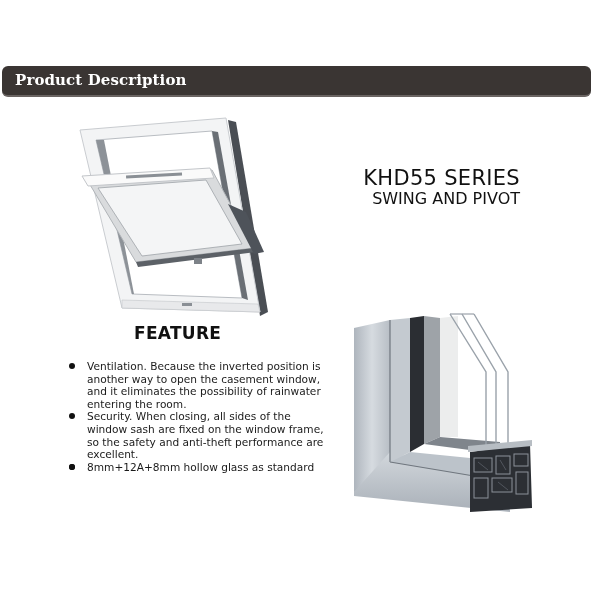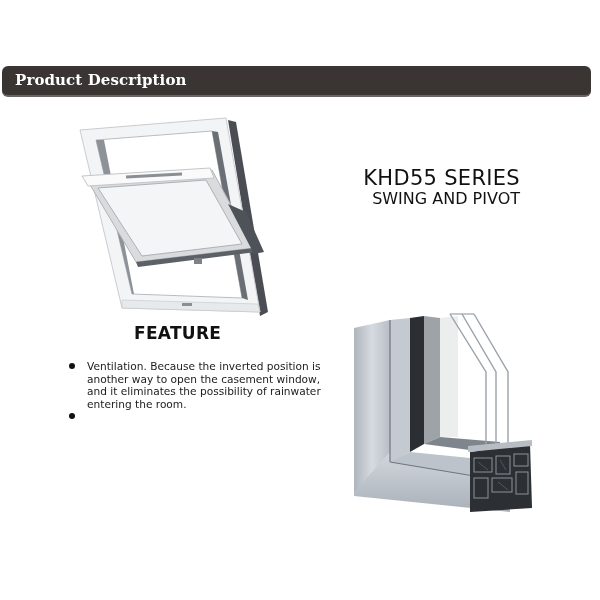--- a/index.html
+++ b/index.html
@@ -77,20 +77,28 @@
 
 <div class="feature-heading">FEATURE</div>
 
 <ul class="feature-list">
   <li class="feature-item">
     <span class="bullet"></span>
     <span>Ventilation. Because the inverted position is another way to open the casement window, and it eliminates the possibility of rainwater entering the room.</span>
   </li>
   <li class="feature-item">
     <span class="bullet"></span>
+    <span>Security. When closing, all sides of the window sash are fixed on the window frame, so the safety and anti-theft performance are excellent.</span>
+  </li>
+  <li class="feature-item">
+    <span class="bullet"></span>
+  </li>
+  <li class="feature-item">
+    <span class="bullet"></span>
+    <span>8mm+12A+8mm hollow glass as standard</span>
   </li>
 </ul>
 
 <svg class="profile" viewBox="0 0 190 200">
   <defs>
     <linearGradient id="alu" x1="0" y1="0" x2="1" y2="0">
       <stop offset="0" stop-color="#aeb5bd"></stop>
       <stop offset="0.5" stop-color="#d6dbe0"></stop>
       <stop offset="1" stop-color="#b8bec5"></stop>
     </linearGradient>

